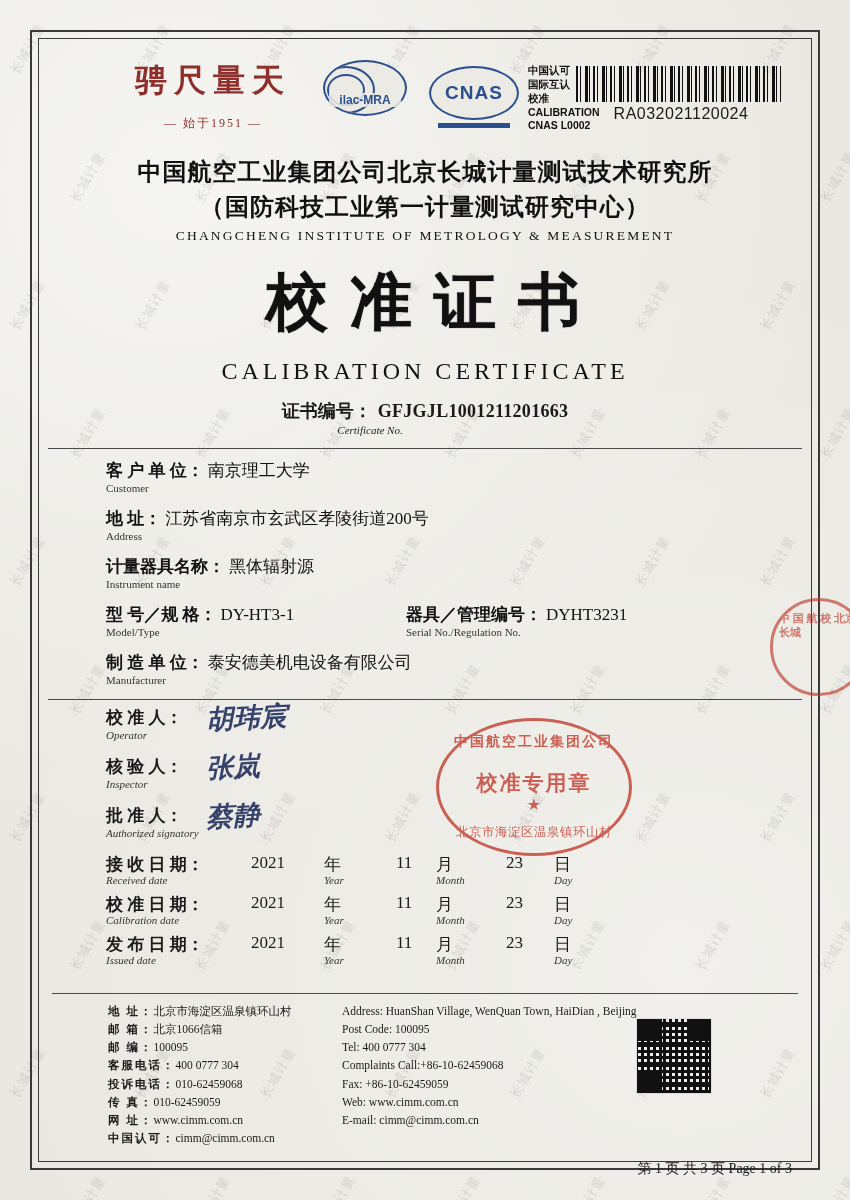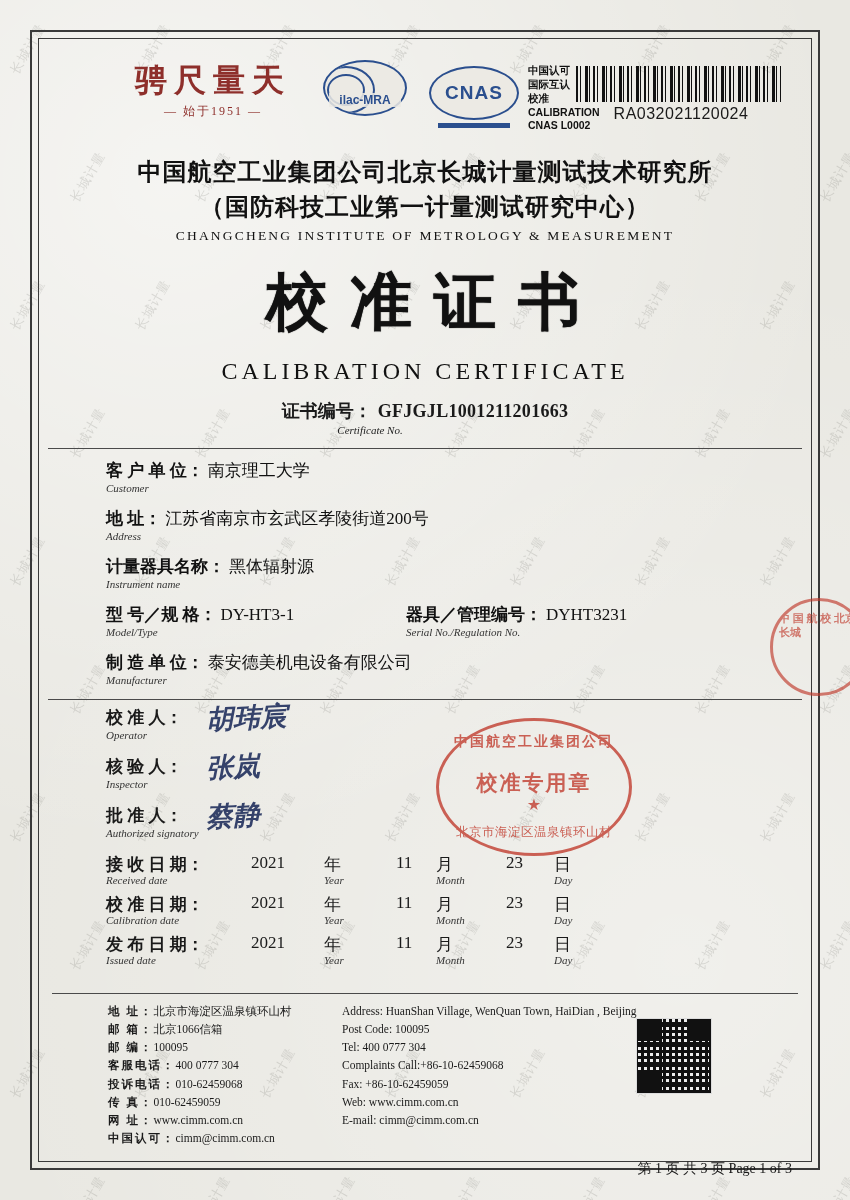--- a/index.html
+++ b/index.html
@@ -83,21 +83,21 @@
     font-size: 32px;
     letter-spacing: 7px;
     color: #8e2f2b;
     line-height: 1.15;
   }
   .logo-cimm .since {
     font-family: "Liberation Serif", serif;
     font-size: 12px;
     color: #8e2f2b;
     letter-spacing: 2px;
-    margin-top: 4px;
+    margin-top: 16px;
   }
   .logo-ilac {
     position: absolute;
     left: 265px;
     top: 8px;
     width: 86px;
     height: 56px;
   }
   .ilac-ring {
     width: 80px; height: 52px;
@@ -288,21 +288,20 @@
     color: #111;
   }
   .fvalue {
     font-size: 17px;
     font-family: "Liberation Serif", serif;
     color: #111;
     margin-left: 4px;
   }
   .fen {
     font-size: 11px;
-    font-style: italic;
     color: #333;
     margin-top: 0px;
     font-family: "Liberation Serif", serif;
   }
   .col2 {
     position: absolute;
     left: 300px;
     top: 0;
   }
 

